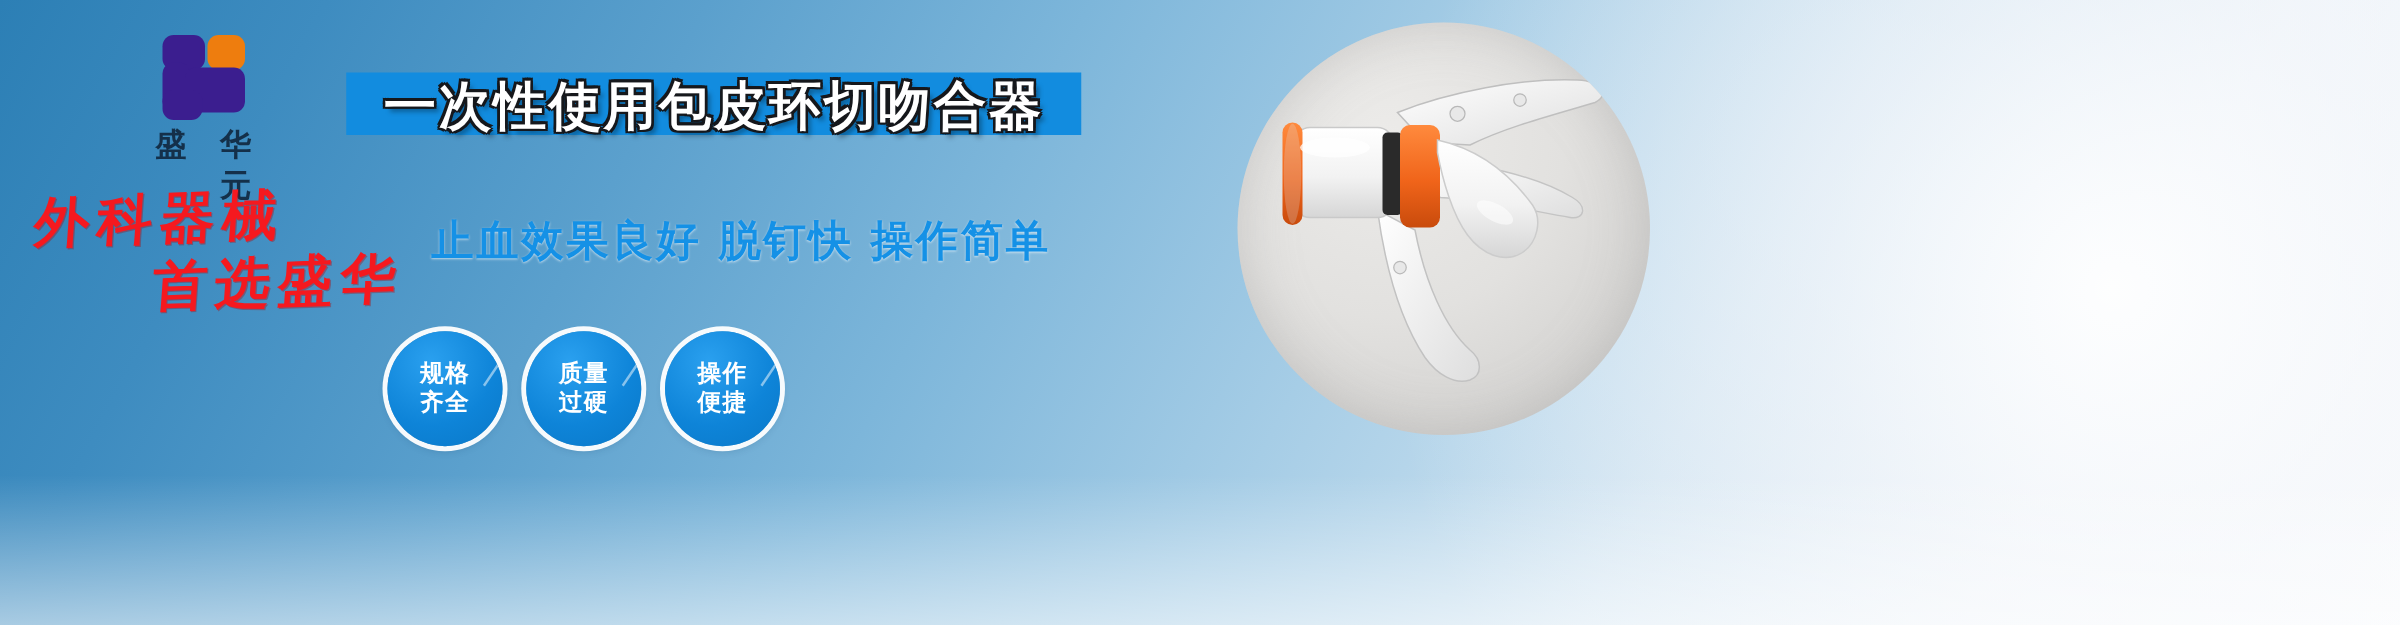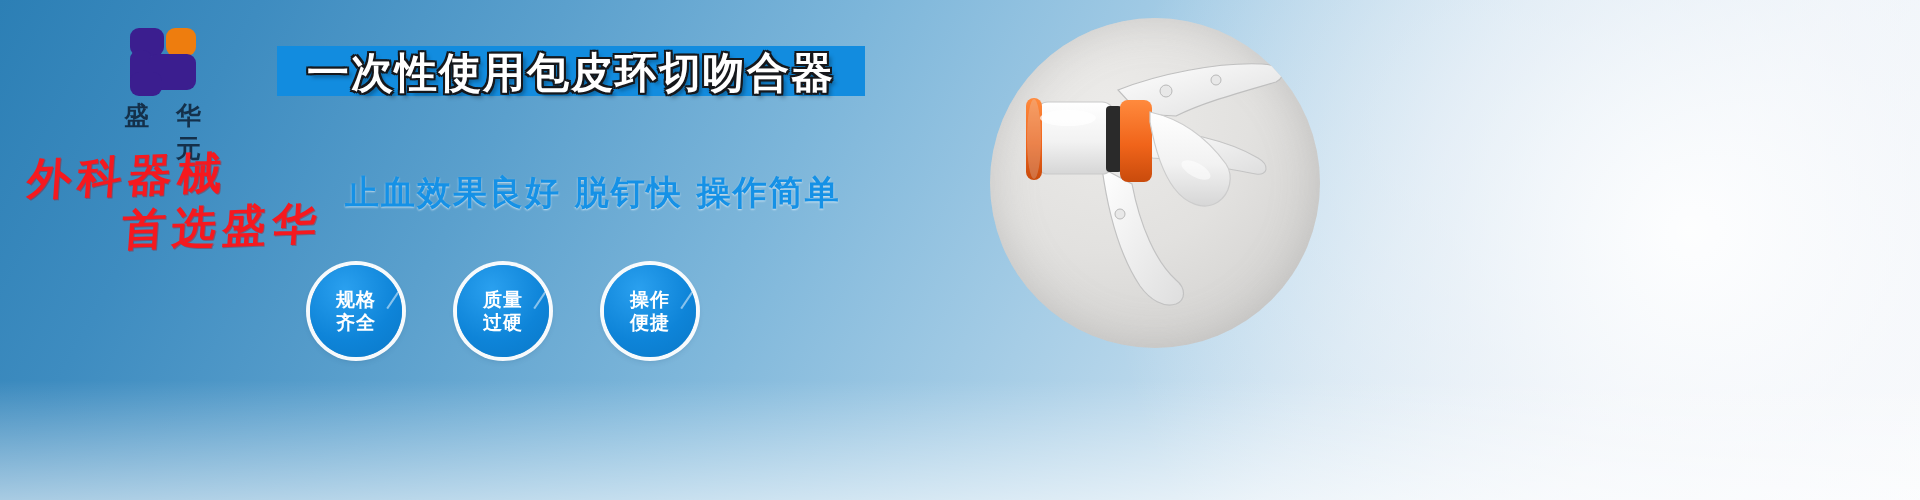--- a/index.html
+++ b/index.html
@@ -48,21 +48,21 @@
   .callig{position:absolute;left:20px;top:152px;width:330px;color:#f5191f;
     font-weight:700;font-size:44px;line-height:1.0;letter-spacing:6px;
     font-family:"DejaVu Serif","Liberation Serif",serif;
     transform:skewX(-6deg) rotate(-2deg);
     text-shadow:1px 1px 0 rgba(180,0,0,0.35);}
   .callig .l1{display:block;padding-left:6px;}
   .callig .l2{display:block;padding-left:104px;margin-top:10px;}
 
   
   .title-box{
-    position:absolute;left:277px;top:46px;width:588px;height:50px;
+    position:absolute;left:277px;top:58px;width:588px;height:50px;
     background:#128cdf;display:flex;align-items:center;justify-content:center;
   }
   .title-text{
     font-size:42px;font-weight:700;color:#ffffff;letter-spacing:2px;
     white-space:nowrap;line-height:1;
     text-shadow:
       2px 0 0 #16181c, -2px 0 0 #16181c, 0 2px 0 #16181c, 0 -2px 0 #16181c,
       2px 2px 0 #16181c, -2px 2px 0 #16181c, 2px -2px 0 #16181c, -2px -2px 0 #16181c,
       4px 4px 4px rgba(0,0,0,0.35);
     transform:translateY(2px);
@@ -70,21 +70,21 @@
 
   
   .subtitle{
     position:absolute;left:345px;top:170px;
     font-size:34px;font-weight:700;color:#1591e6;letter-spacing:2px;
     white-space:nowrap;
     text-shadow:0 1px 2px rgba(255,255,255,0.65);
   }
 
   
-  .circles{position:absolute;left:310px;top:265px;display:flex;gap:55px;}
+  .circles{position:absolute;left:310px;top:265px;display:flex;gap:19px;}
   .circle{
     width:92px;height:92px;border-radius:50%;
     background:radial-gradient(circle at 38% 26%, #2aa0ef 0%, #0e84d8 58%, #0a78c8 100%);
     box-shadow:0 0 0 4px rgba(255,255,255,0.95), 0 3px 7px rgba(20,60,100,0.28);
     display:flex;flex-direction:column;align-items:center;justify-content:center;
     color:#ffffff;font-size:19px;font-weight:700;line-height:1.22;letter-spacing:1px;
     position:relative;overflow:hidden;
   }
   .circle::before{
     content:"";position:absolute;right:6px;top:18px;width:2px;height:28px;

